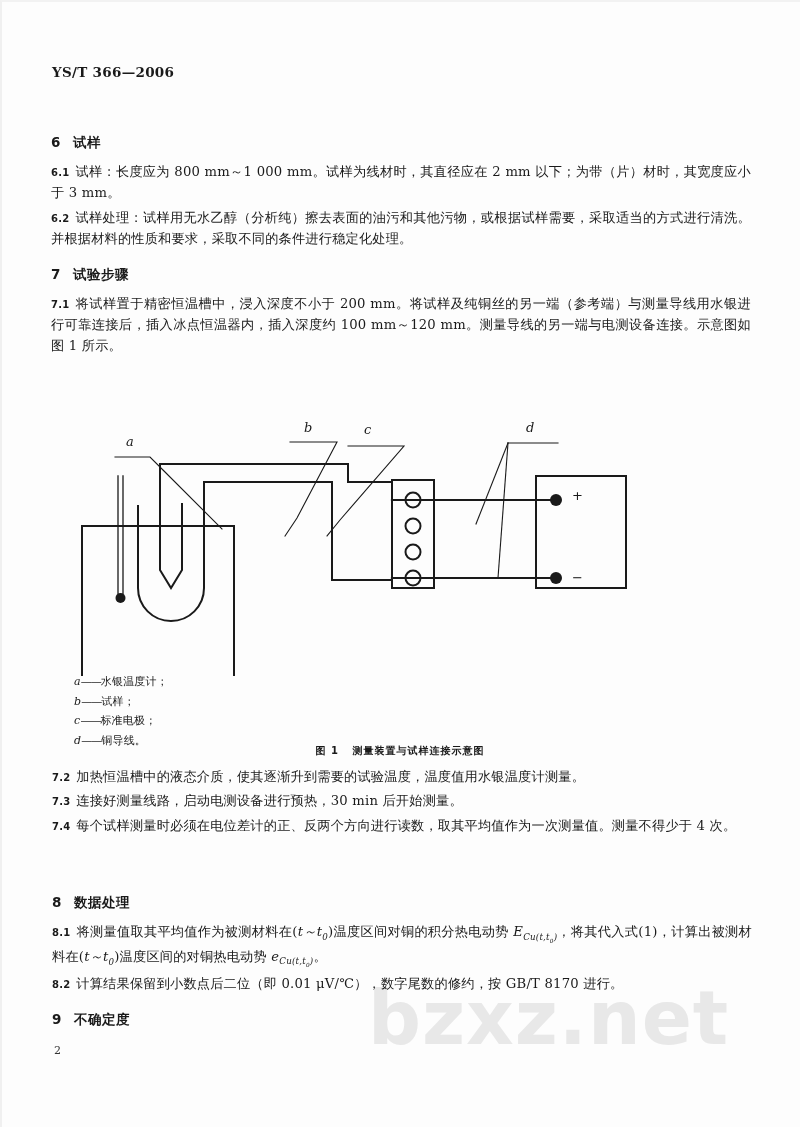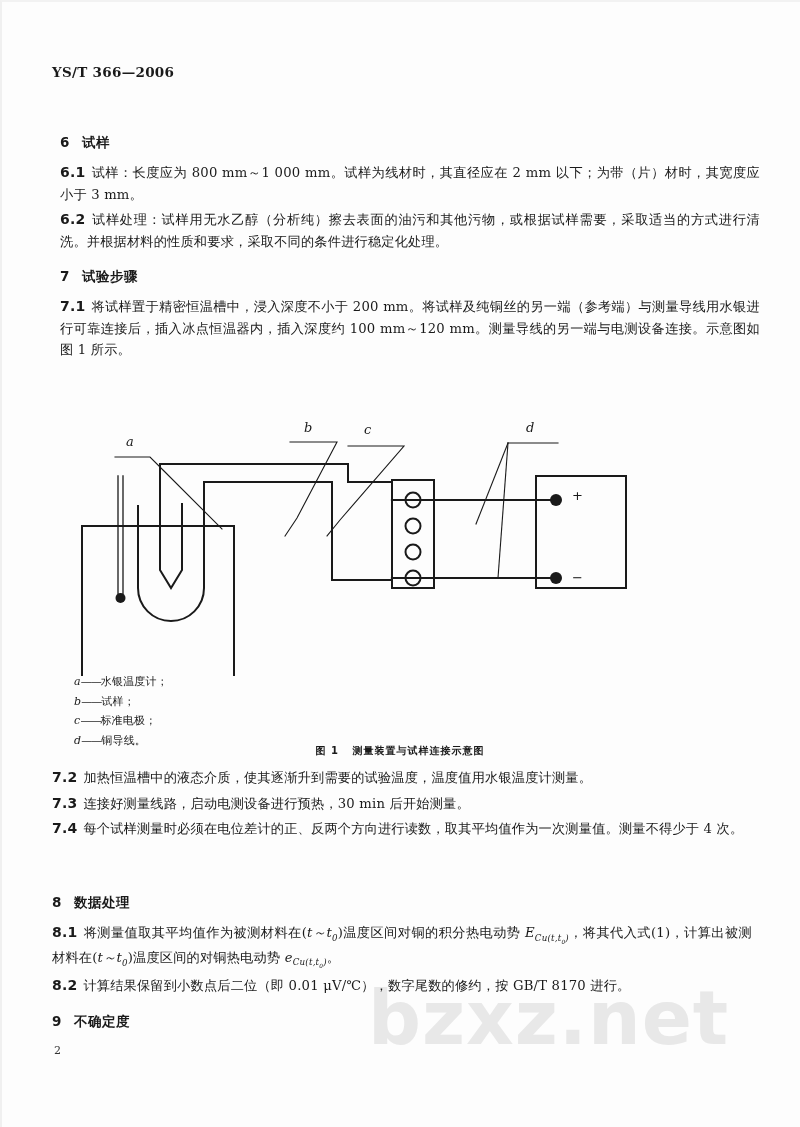--- a/index.html
+++ b/index.html
@@ -53,21 +53,21 @@
     left: 52px;
     top: 64px;
     font-family: "DejaVu Serif", "Liberation Serif", serif;
     font-weight: bold;
     font-size: 13.5px;
     letter-spacing: 0.3px;
   }
 
   .body-block {
     position: absolute;
-    left: 60px;
+    left: 51px;
     top: 118px;
     width: 700px;
   }
 
   .sec-title {
     font-family: "DejaVu Sans", "Liberation Sans", sans-serif;
     font-weight: bold;
     font-size: 13.5px;
     margin: 16px 0 9px 0;
     letter-spacing: 0.5px;
@@ -80,21 +80,21 @@
   p.para {
     margin: 0 0 3px 0;
     font-size: 13.2px;
     line-height: 1.62;
     text-align: justify;
     letter-spacing: 0.2px;
   }
   p.para .lbl {
     font-weight: bold;
     font-family: "DejaVu Sans", "Liberation Sans", sans-serif;
-    font-size: 14px;
+    font-size: 10px;
     margin-right: 6px;
   }
   p.indent {
     text-indent: 2em;
   }
   .it { font-style: italic; }
   var { font-style: italic; }
   sub { font-size: 0.66em; }
 
   

